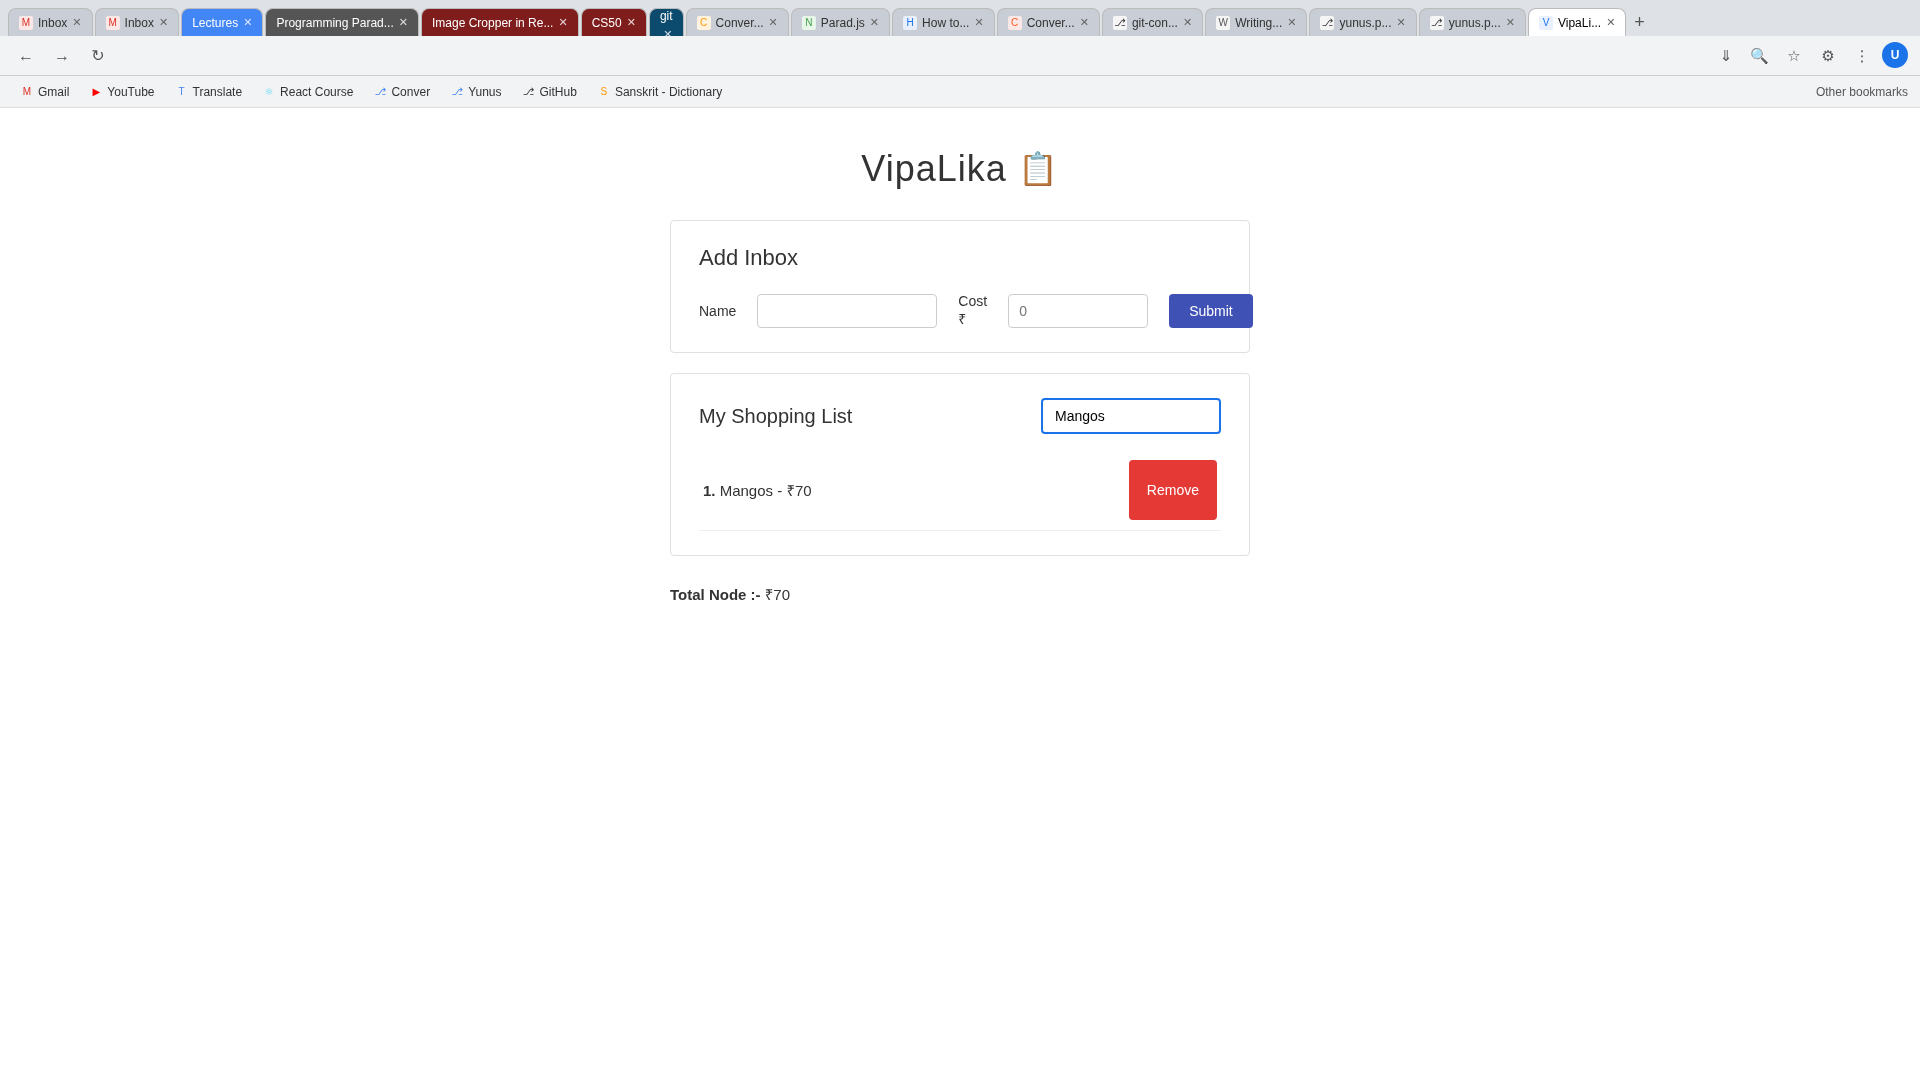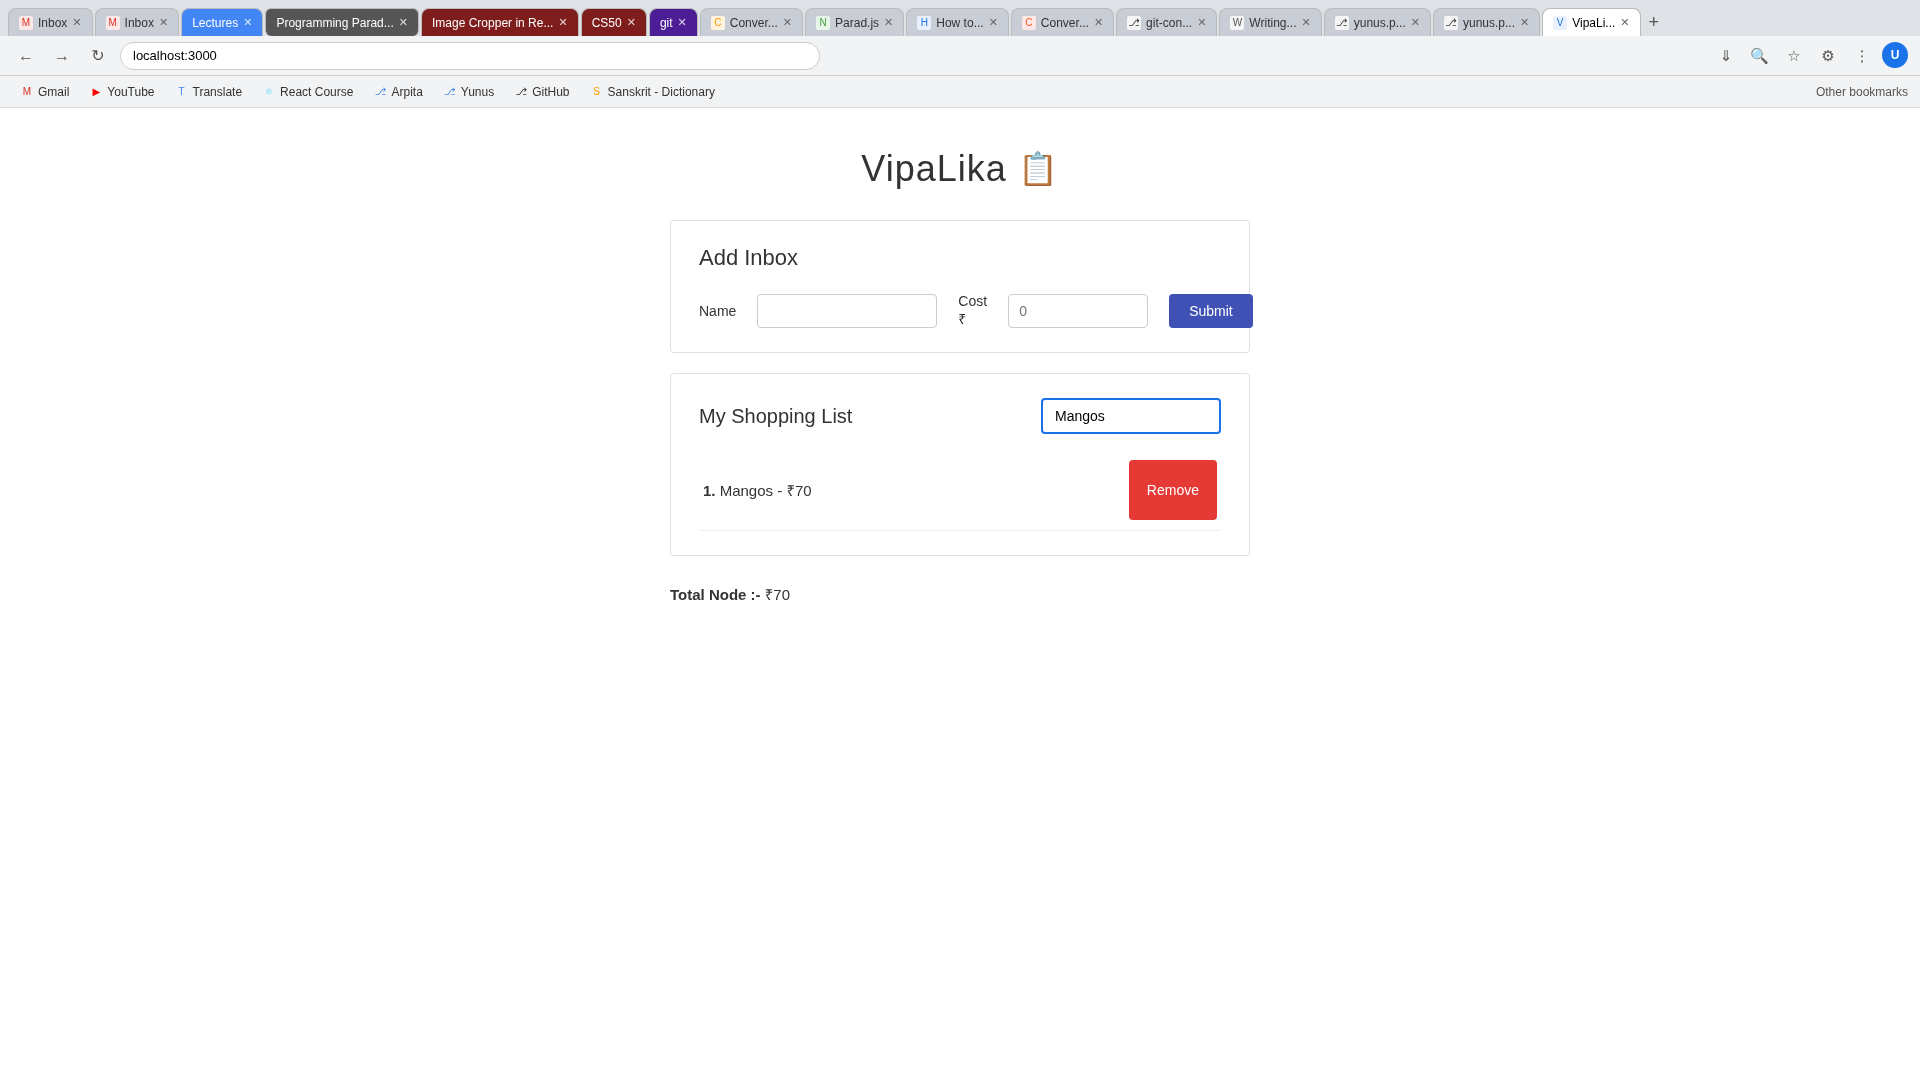--- a/index.html
+++ b/index.html
@@ -316,33 +316,33 @@
     </div>
     <div class="tab">
       <span class="tab-favicon" style="background:#fce8e6;color:#d93025;">M</span>
       <span>Inbox</span>
       <span class="tab-close">✕</span>
     </div>
     <div class="tab" style="background:#4285f4;color:white;justify-content:center;">
       <span>Lectures</span>
       <span class="tab-close" style="color:rgba(255,255,255,0.8)">✕</span>
     </div>
-    <div class="tab" style="background:#555;color:white;border-radius:6px;">
+    <div class="tab" style="background:#555;color:white;">
       <span>Programming Parad...</span>
       <span class="tab-close" style="color:rgba(255,255,255,0.8)">✕</span>
     </div>
     <div class="tab" style="background:#7f1d1d;color:white;">
       <span>Image Cropper in Re...</span>
       <span class="tab-close" style="color:rgba(255,255,255,0.8)">✕</span>
     </div>
     <div class="tab" style="background:#7f1d1d;color:white;">
       <span>CS50</span>
       <span class="tab-close" style="color:rgba(255,255,255,0.8)">✕</span>
     </div>
-    <div class="tab" style="background:#4c1d95;color:white;">
+    <div class="tab" style="background:#0c4a6e;color:white;flex-direction:column;">
       <span>git</span>
       <span class="tab-close" style="color:rgba(255,255,255,0.8)">✕</span>
     </div>
     <div class="tab">
       <span class="tab-favicon" style="background:#fff3e0;color:#ff9800;">C</span>
       <span>Conver...</span>
       <span class="tab-close">✕</span>
     </div>
     <div class="tab">
       <span class="tab-favicon" style="background:#e8f5e9;color:#43a047;">N</span>
@@ -384,21 +384,20 @@
       <span>VipaLi...</span>
       <span class="tab-close">✕</span>
     </div>
     <button class="tab-add">+</button>
   </div>
 
   <div class="nav-bar">
     <button class="nav-btn">←</button>
     <button class="nav-btn">→</button>
     <button class="nav-btn">↻</button>
-    <input class="address-bar" type="text" value="localhost:3000" style="">
     <div class="nav-actions">
       <button class="nav-icon-btn">⇓</button>
       <button class="nav-icon-btn">🔍</button>
       <button class="nav-icon-btn">☆</button>
       <button class="nav-icon-btn">⚙</button>
       <button class="nav-icon-btn">⋮</button>
       <div class="profile-circle">U</div>
     </div>
   </div>
 
@@ -414,21 +413,21 @@
     <div class="bookmark">
       <span class="bookmark-favicon" style="color:#4285f4;">T</span>
       <span>Translate</span>
     </div>
     <div class="bookmark">
       <span class="bookmark-favicon" style="color:#61dafb;">⚛</span>
       <span>React Course</span>
     </div>
     <div class="bookmark">
       <span class="bookmark-favicon" style="color:#4285f4;">⎇</span>
-      <span>Arpita</span>
+      <span>Conver</span>
     </div>
     <div class="bookmark">
       <span class="bookmark-favicon" style="color:#4285f4;">⎇</span>
       <span>Yunus</span>
     </div>
     <div class="bookmark">
       <span class="bookmark-favicon" style="color:#333;">⎇</span>
       <span>GitHub</span>
     </div>
     <div class="bookmark">

